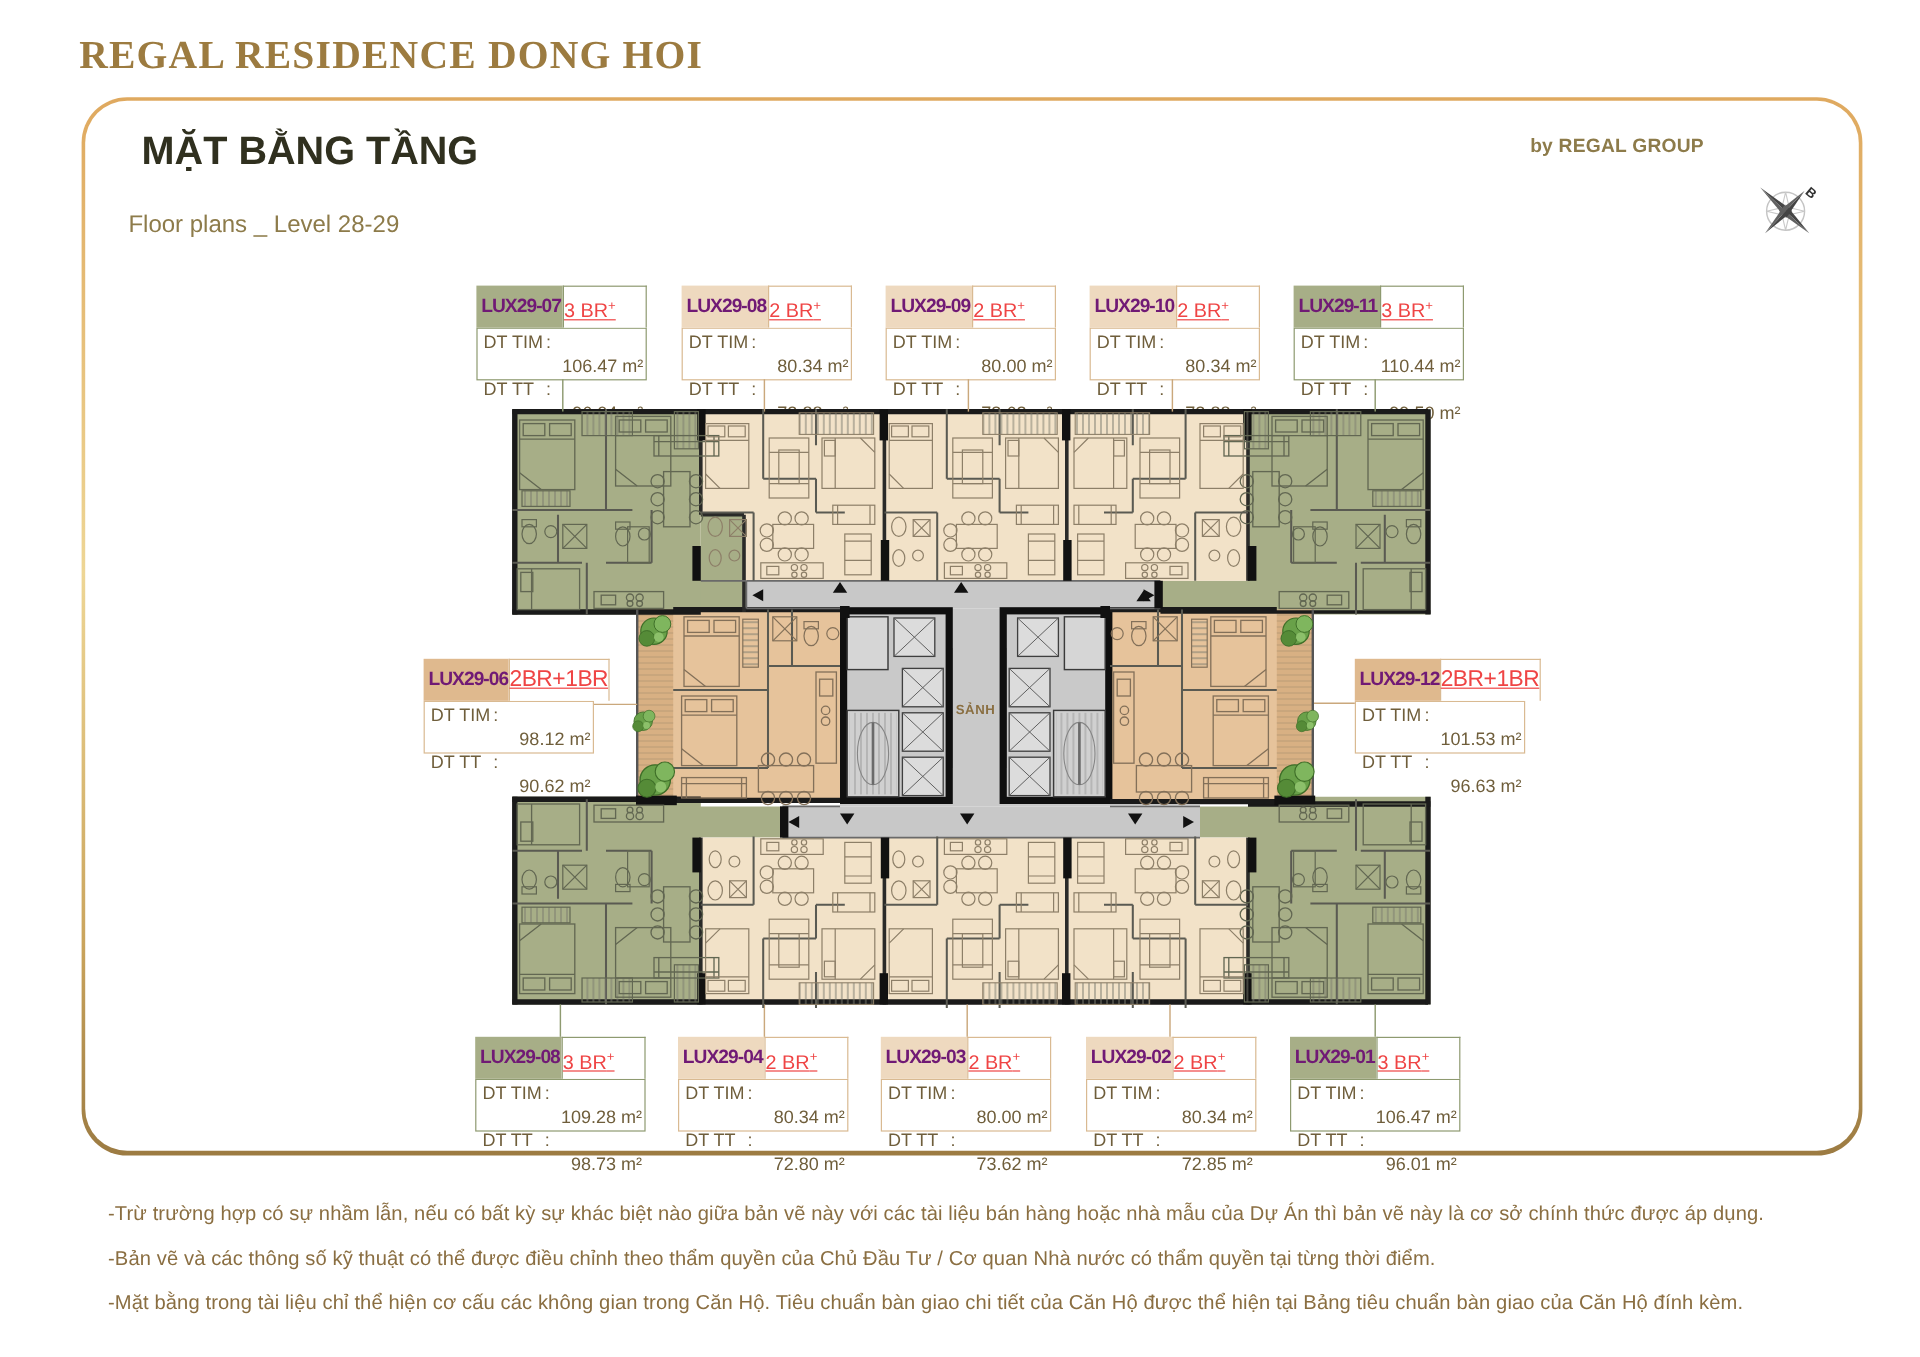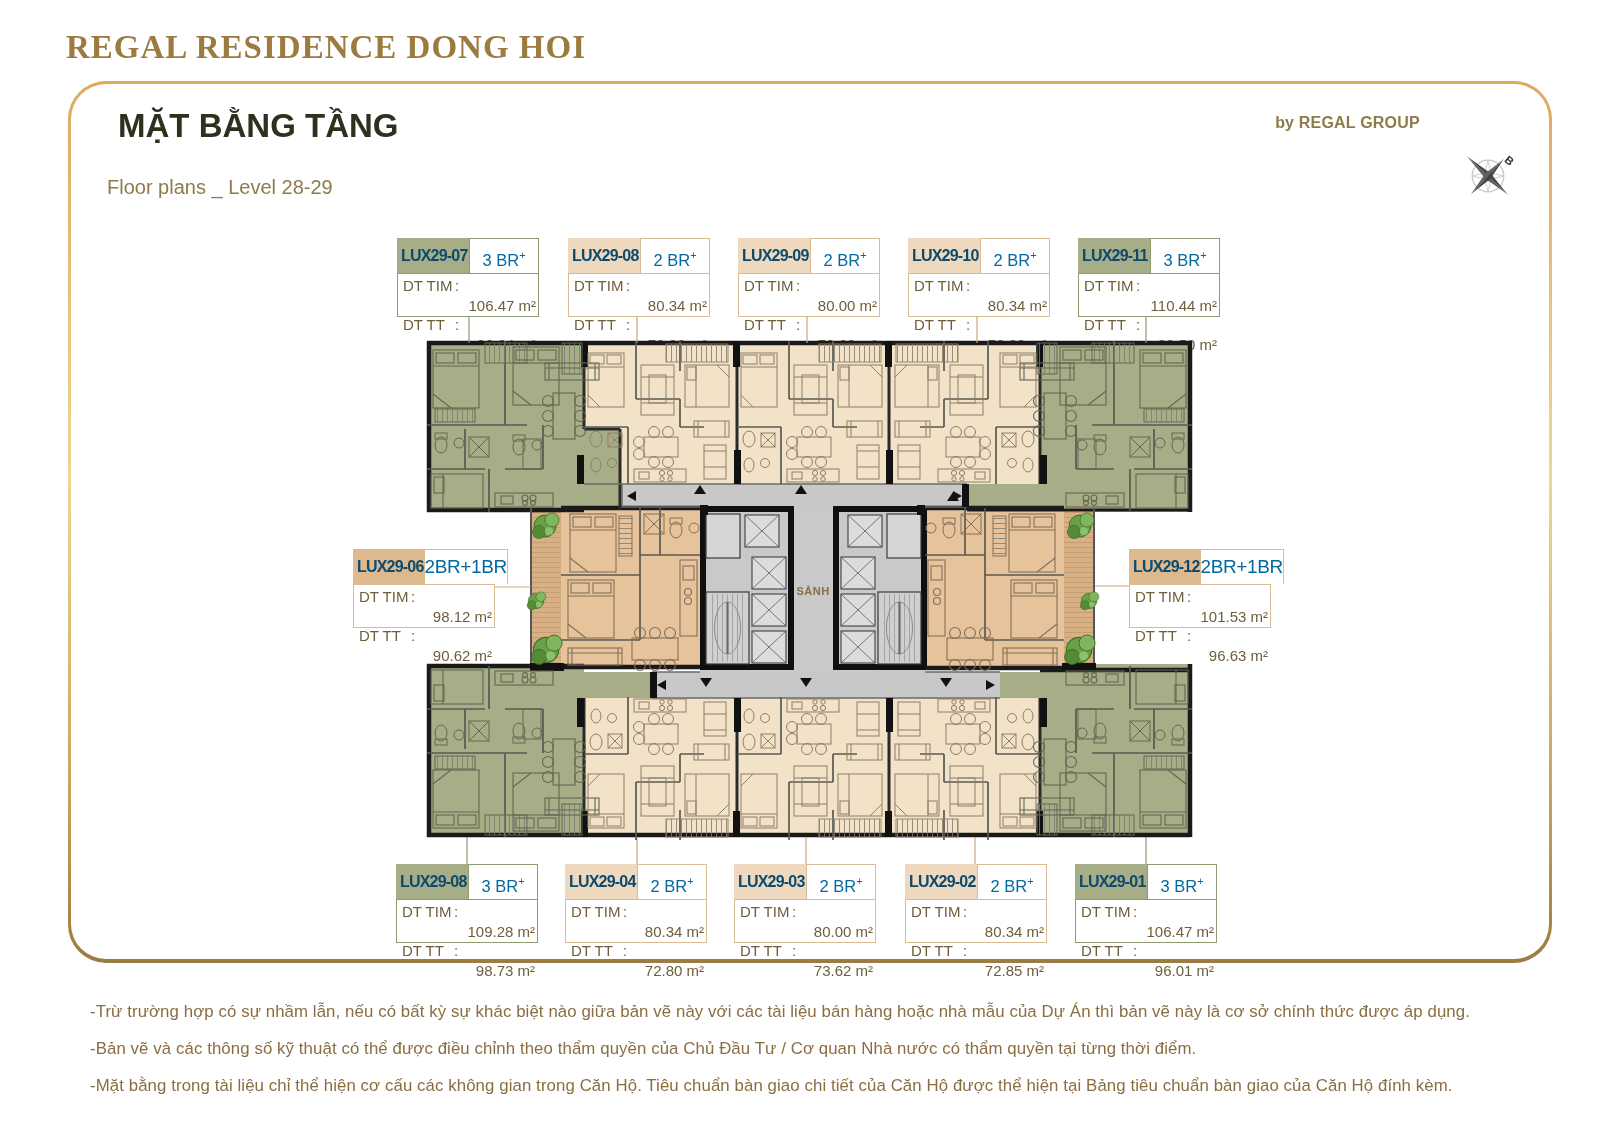--- a/index.html
+++ b/index.html
@@ -9,22 +9,22 @@
 #title{left:66px;top:29px;font-family:"Liberation Serif",serif;font-weight:bold;font-size:33px;color:#9c7b40;letter-spacing:1px;}
 
 #frame{left:68px;top:81px;width:1484px;height:882px;border-radius:38px;background:linear-gradient(180deg,#dfa95f 0%,#eeD695 45%,#caa45c 80%,#9c7b42 100%);}
 #frameIn{left:3px;top:3px;width:1478px;height:874.5px;border-radius:35px;background:#fff;position:absolute;}
 #h1{left:118px;top:107px;font-size:33px;font-weight:bold;color:#30301f;letter-spacing:0px;}
 #h2{left:107px;top:156px;font-size:20px;color:#8d7b4a;margin-top:20px;}
 #byline{left:1180px;top:114px;width:335px;text-align:center;font-size:16px;font-weight:bold;color:#8d7b4a;letter-spacing:0.2px;}
 
 .unit{position:absolute;width:142px;font-size:15px;white-space:nowrap;}
 .r1{display:flex;height:35px;}
-.nm{width:68px;font-weight:bold;font-size:16px;letter-spacing:-0.8px;color:#0c4a6e;line-height:35px;padding-left:4px;}
-.br{flex:1;background:#fff;text-align:center;line-height:33px;color:#0369a1;font-size:16.5px;}
+.nm{width:68px;font-weight:bold;font-size:16px;letter-spacing:-0.8px;color:#701a75;line-height:35px;padding-left:4px;}
+.br{flex:1;background:#fff;line-height:33px;color:#ef4444;font-size:16.5px;text-decoration:underline;}
 .bx{height:40px;background:#fff;padding:2px 0 0 5px;color:#6f5e3b;line-height:19px;}
 .bx .row{display:flex;width:133px;}
 .bx .k{width:52px;}
 .bx .c{width:8px;}
 .bx .v{flex:1;text-align:right;margin-top:20px;}
 .g .nm{background:#a7ae87;}
 .g .br{border:1px solid #8e9a70;border-bottom:none;}
 .g .bx{border:1px solid #8e9a70;}
 .t .nm{background:#eed9bf;}
 .t .br{border:1px solid #d9ba92;border-bottom:none;}

